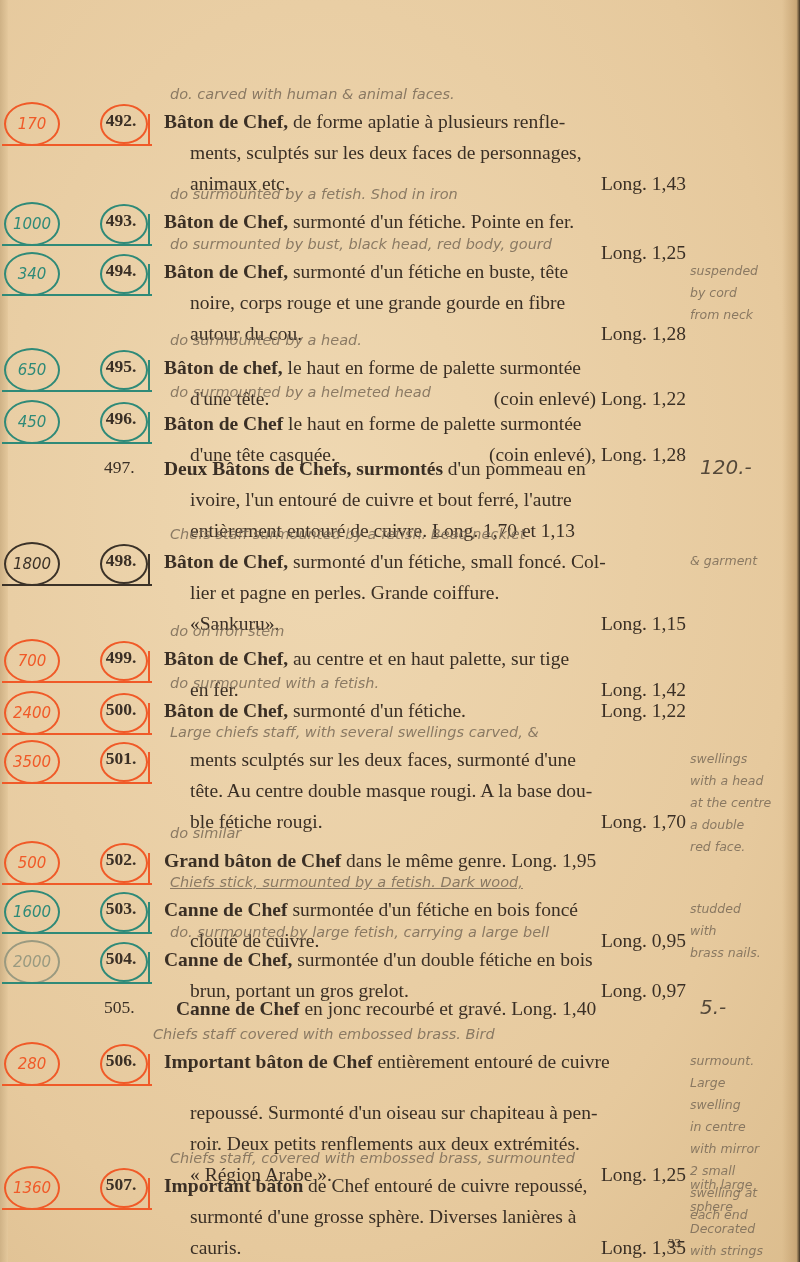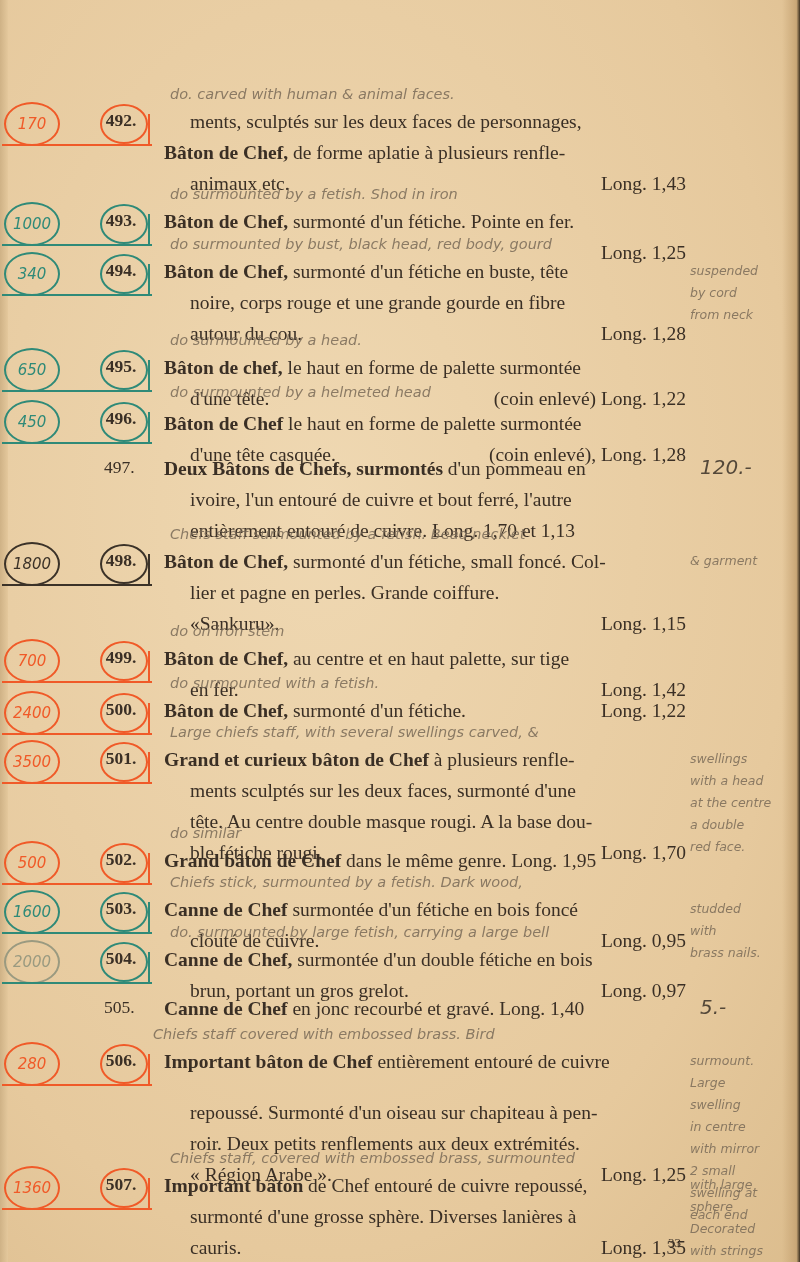--- a/index.html
+++ b/index.html
@@ -38,22 +38,22 @@
 
 <div id="catalog">
     <div class="entry" style="top: 106px;">
       <div class="num" style="top: 4px;">492.</div>
       <div class="circ" style="left: 100px; top: -2px; width: 44px; height: 36px; border-color: rgb(240, 90, 40);"></div>
       <div class="price-circ" style="top: -4px; border-color: rgb(240, 90, 40); color: rgb(240, 90, 40);">170</div>
       <div class="uline" style="top: 38px; background: rgb(240, 90, 40);"></div>
       <div class="vbar" style="top: 8px; background: rgb(240, 90, 40);"></div>
       <div class="hand" style="left: 170px; top: -20px;">do. carved with human &amp; animal faces.</div>
       <div class="text" style="top: 0px;">
+        <span class="line" style="position: relative;"><span class="b">Bâton de Chef,</span><span> de forme aplatie  à plusieurs renfle-</span></span>
         <span class="line indent" style="position: relative;"><span>ments, sculptés sur les deux faces de personnages,</span></span>
-        <span class="line" style="position: relative;"><span class="b">Bâton de Chef,</span><span> de forme aplatie  à plusieurs renfle-</span></span>
         <span class="line indent" style="position: relative;"><span>animaux etc.</span><span class="right">Long. 1,43</span></span>
       </div>
     </div>
     <div class="entry" style="top: 206px;">
       <div class="num" style="top: 4px;">493.</div>
       <div class="circ" style="left: 100px; top: -2px; width: 44px; height: 36px; border-color: rgb(47, 138, 120);"></div>
       <div class="price-circ" style="top: -4px; border-color: rgb(47, 138, 120); color: rgb(47, 138, 120);">1000</div>
       <div class="uline" style="top: 38px; background: rgb(47, 138, 120);"></div>
       <div class="vbar" style="top: 8px; background: rgb(47, 138, 120);"></div>
       <div class="hand" style="left: 170px; top: -20px;">do surmounted by a fetish. Shod in iron</div>
@@ -151,21 +151,20 @@
       </div>
     </div>
     <div class="entry" style="top: 744px;">
       <div class="num" style="top: 4px;">501.</div>
       <div class="circ" style="left: 100px; top: -2px; width: 44px; height: 36px; border-color: rgb(240, 90, 40);"></div>
       <div class="price-circ" style="top: -4px; border-color: rgb(240, 90, 40); color: rgb(240, 90, 40);">3500</div>
       <div class="uline" style="top: 38px; background: rgb(240, 90, 40);"></div>
       <div class="vbar" style="top: 8px; background: rgb(240, 90, 40);"></div>
       <div class="hand" style="left: 170px; top: -20px;">Large chiefs staff, with several swellings carved, &amp;</div>
       <div class="text" style="top: 0px;">
-        <span class="line" style="position: relative;"><span class="b">Grand et curieux bâton de Chef</span><span> à  plusieurs  renfle-</span></span>
         <span class="line indent" style="position: relative;"><span>ments sculptés sur les deux faces, surmonté d'une</span></span>
         <span class="line indent" style="position: relative;"><span>tête. Au centre double masque rougi. A la base dou-</span></span>
         <span class="line indent" style="position: relative;"><span>ble fétiche rougi.</span><span class="right">Long. 1,70</span></span>
       </div>
       <div class="margin-note" style="top: 4px;">swellings
 with a head
 at the centre
 a double
 red face.</div>
     </div>
@@ -179,21 +178,21 @@
       <div class="text" style="top: 0px;">
         <span class="line" style="position: relative;"><span class="b">Grand bâton de Chef</span><span> dans le même genre. Long. 1,95</span></span>
       </div>
     </div>
     <div class="entry" style="top: 894px;">
       <div class="num" style="top: 4px;">503.</div>
       <div class="circ" style="left: 100px; top: -2px; width: 44px; height: 36px; border-color: rgb(47, 138, 120);"></div>
       <div class="price-circ" style="top: -4px; border-color: rgb(47, 138, 120); color: rgb(47, 138, 120);">1600</div>
       <div class="uline" style="top: 38px; background: rgb(47, 138, 120);"></div>
       <div class="vbar" style="top: 8px; background: rgb(47, 138, 120);"></div>
-      <div class="hand" style="left: 170px; top: -20px;">Chiefs stick, surmounted by a fetish. Dark wood,</div>
+      <div class="hand" style="left: 170px; top: -20px; text-decoration: underline;">Chiefs stick, surmounted by a fetish. Dark wood,</div>
       <div class="text" style="top: 0px;">
         <span class="line" style="position: relative;"><span class="b">Canne de Chef</span><span> surmontée d'un fétiche en bois foncé</span></span>
         <span class="line indent" style="position: relative;"><span>clouté de cuivre.</span><span class="right">Long. 0,95</span></span>
       </div>
       <div class="margin-note" style="top: 4px;">studded
 with
 brass nails.</div>
     </div>
     <div class="entry" style="top: 944px;">
       <div class="num" style="top: 4px;">504.</div>
@@ -203,21 +202,21 @@
       <div class="vbar" style="top: 8px; background: rgb(47, 138, 120);"></div>
       <div class="hand" style="left: 170px; top: -20px;">do. surmounted by large fetish, carrying a large bell</div>
       <div class="text" style="top: 0px;">
         <span class="line" style="position: relative;"><span class="b">Canne de Chef,</span><span> surmontée d'un double fétiche en bois</span></span>
         <span class="line indent" style="position: relative;"><span>brun, portant un gros grelot.</span><span class="right">Long. 0,97</span></span>
       </div>
     </div>
     <div class="entry" style="top: 993px;">
       <div class="num-plain" style="top: 4px;">505.</div>
       <div class="text" style="top: 0px;">
-        <span class="line" style="position: relative;"><span class="b">Canne de Chef</span><span> en jonc recourbé et gravé.  Long. 1,40</span></span>
+        <span class="line" style="position: relative; margin-left: 12px;"><span class="b">Canne de Chef</span><span> en jonc recourbé et gravé.  Long. 1,40</span></span>
       </div>
       <div class="hand hand-dark" style="left: 700px; top: 2px; font-size: 20px;">5.-</div>
     </div>
     <div class="entry" style="top: 1046px;">
       <div class="num" style="top: 4px;">506.</div>
       <div class="circ" style="left: 100px; top: -2px; width: 44px; height: 36px; border-color: rgb(240, 90, 40);"></div>
       <div class="price-circ" style="top: -4px; border-color: rgb(240, 90, 40); color: rgb(240, 90, 40);">280</div>
       <div class="uline" style="top: 38px; background: rgb(240, 90, 40);"></div>
       <div class="vbar" style="top: 8px; background: rgb(240, 90, 40);"></div>
       <div class="hand" style="left: 153px; top: -20px;">Chiefs staff covered with embossed brass. Bird</div>

